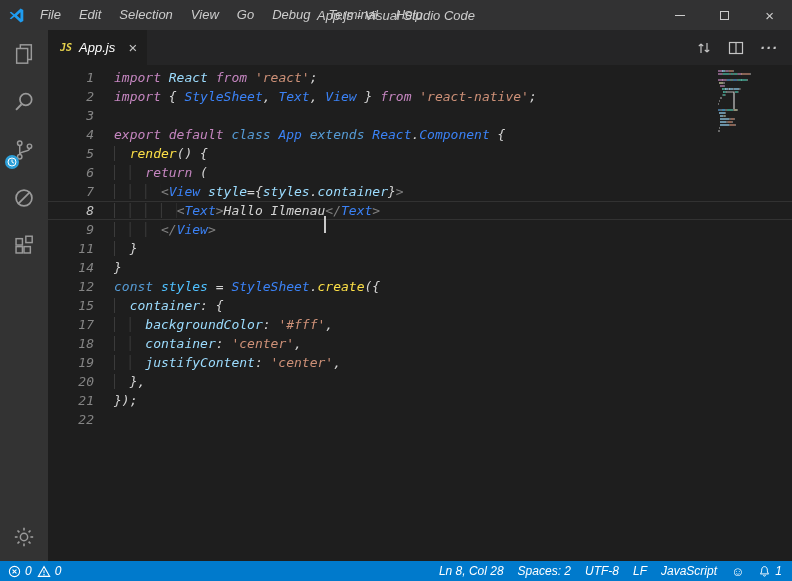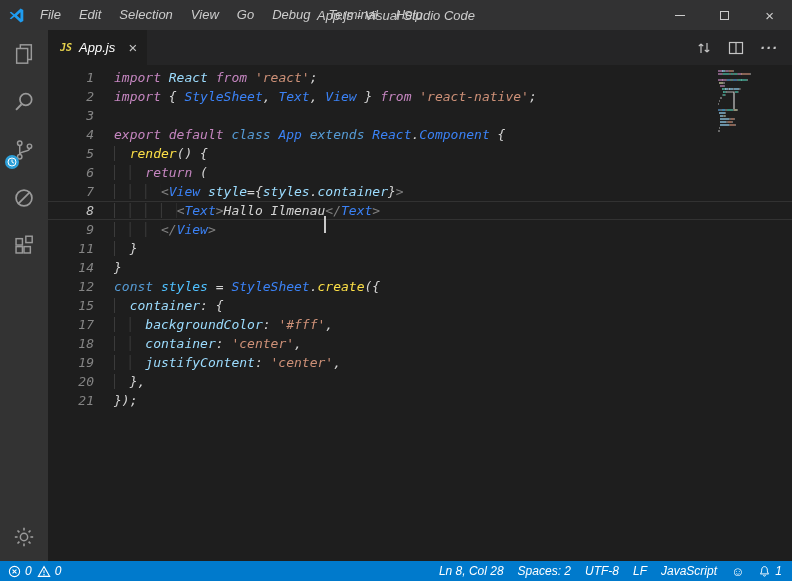--- a/index.html
+++ b/index.html
@@ -217,20 +217,21 @@
             <div class="code-line"><span class="line-num">9</span><span class="line-content"><span class="tok-ind">      </span><span class="tok-pn">&lt;/</span><span class="tok-cls">View</span><span class="tok-pn">&gt;</span></span></div>
             <div class="code-line"><span class="line-num">11</span><span class="line-content"><span class="tok-ind">  </span><span class="tok-pl">}</span></span></div>
             <div class="code-line"><span class="line-num">14</span><span class="line-content"><span class="tok-pl">}</span></span></div>
             <div class="code-line"><span class="line-num">12</span><span class="line-content"><span class="tok-sto">const</span><span class="tok-pl"> </span><span class="tok-cvar">styles</span><span class="tok-pl"> = </span><span class="tok-cls">StyleSheet</span><span class="tok-pl">.</span><span class="tok-fn">create</span><span class="tok-pl">({</span></span></div>
             <div class="code-line"><span class="line-num">15</span><span class="line-content"><span class="tok-ind">  </span><span class="tok-var">container</span><span class="tok-pl">: {</span></span></div>
             <div class="code-line"><span class="line-num">17</span><span class="line-content"><span class="tok-ind">    </span><span class="tok-var">backgroundColor</span><span class="tok-pl">: </span><span class="tok-str">'#fff'</span><span class="tok-pl">,</span></span></div>
             <div class="code-line"><span class="line-num">18</span><span class="line-content"><span class="tok-ind">    </span><span class="tok-var">container</span><span class="tok-pl">: </span><span class="tok-str">'center'</span><span class="tok-pl">,</span></span></div>
             <div class="code-line"><span class="line-num">19</span><span class="line-content"><span class="tok-ind">    </span><span class="tok-var">justifyContent</span><span class="tok-pl">: </span><span class="tok-str">'center'</span><span class="tok-pl">,</span></span></div>
             <div class="code-line"><span class="line-num">20</span><span class="line-content"><span class="tok-ind">  </span><span class="tok-pl">},</span></span></div>
             <div class="code-line"><span class="line-num">21</span><span class="line-content"><span class="tok-pl">});</span></span></div>
+            <div class="code-line"><span class="line-num">22</span><span class="line-content"></span></div>
           </div>
         <div class="minimap">
             <div class="mm-row"><span class="tok-kw" style="width: 3.6px;"></span><span class="tok-pl" style="width: 0.6px;"></span><span class="tok-var" style="width: 3px;"></span><span class="tok-pl" style="width: 0.6px;"></span><span class="tok-kw" style="width: 2.4px;"></span><span class="tok-pl" style="width: 0.6px;"></span><span class="tok-str" style="width: 4.2px;"></span><span class="tok-pl" style="width: 0.6px;"></span></div>
             <div class="mm-row"><span class="tok-kw" style="width: 3.6px;"></span><span class="tok-pl" style="width: 1.8px;"></span><span class="tok-cls" style="width: 6px;"></span><span class="tok-pl" style="width: 1.2px;"></span><span class="tok-cls" style="width: 2.4px;"></span><span class="tok-pl" style="width: 1.2px;"></span><span class="tok-cls" style="width: 2.4px;"></span><span class="tok-pl" style="width: 1.8px;"></span><span class="tok-kw" style="width: 2.4px;"></span><span class="tok-pl" style="width: 0.6px;"></span><span class="tok-str" style="width: 8.4px;"></span><span class="tok-pl" style="width: 0.6px;"></span></div>
             <div class="mm-row"></div>
             <div class="mm-row"><span class="tok-kw" style="width: 3.6px;"></span><span class="tok-pl" style="width: 0.6px;"></span><span class="tok-kw" style="width: 4.2px;"></span><span class="tok-pl" style="width: 0.6px;"></span><span class="tok-sto" style="width: 3px;"></span><span class="tok-pl" style="width: 0.6px;"></span><span class="tok-cls" style="width: 1.8px;"></span><span class="tok-pl" style="width: 0.6px;"></span><span class="tok-sto" style="width: 4.2px;"></span><span class="tok-pl" style="width: 0.6px;"></span><span class="tok-cls" style="width: 3px;"></span><span class="tok-pl" style="width: 0.6px;"></span><span class="tok-cls" style="width: 5.4px;"></span><span class="tok-pl" style="width: 1.2px;"></span></div>
             <div class="mm-row"><span class="tok-ind" style="width: 1.2px;"></span><span class="tok-fn" style="width: 3.6px;"></span><span class="tok-pl" style="width: 2.4px;"></span></div>
             <div class="mm-row"><span class="tok-ind" style="width: 2.4px;"></span><span class="tok-kw" style="width: 3.6px;"></span><span class="tok-pl" style="width: 1.2px;"></span></div>
             <div class="mm-row"><span class="tok-ind" style="width: 3.6px;"></span><span class="tok-pn" style="width: 0.6px;"></span><span class="tok-cls" style="width: 2.4px;"></span><span class="tok-pl" style="width: 0.6px;"></span><span class="tok-var" style="width: 3px;"></span><span class="tok-pl" style="width: 0.6px;"></span><span class="tok-pl" style="width: 0.6px;"></span><span class="tok-var" style="width: 3.6px;"></span><span class="tok-pl" style="width: 0.6px;"></span><span class="tok-var" style="width: 5.4px;"></span><span class="tok-pl" style="width: 0.6px;"></span><span class="tok-pn" style="width: 0.6px;"></span></div>
             <div class="mm-row"><span class="tok-ind" style="width: 4.8px;"></span><span class="tok-pn" style="width: 0.6px;"></span><span class="tok-cls" style="width: 2.4px;"></span><span class="tok-pn" style="width: 0.6px;"></span><span class="tok-pl" style="width: 7.8px;"></span><span class="tok-cursor" style="width: 0px;"></span><span class="tok-pn" style="width: 1.2px;"></span><span class="tok-cls" style="width: 2.4px;"></span><span class="tok-pn" style="width: 0.6px;"></span></div>

